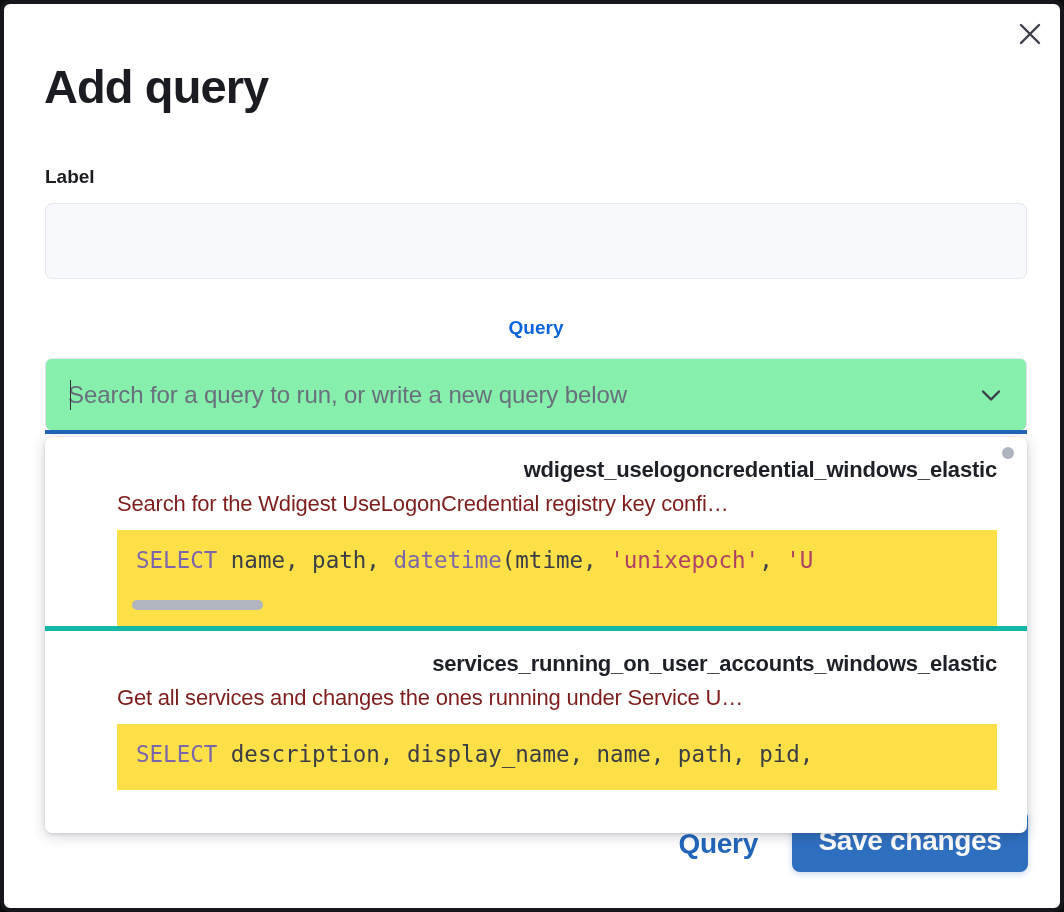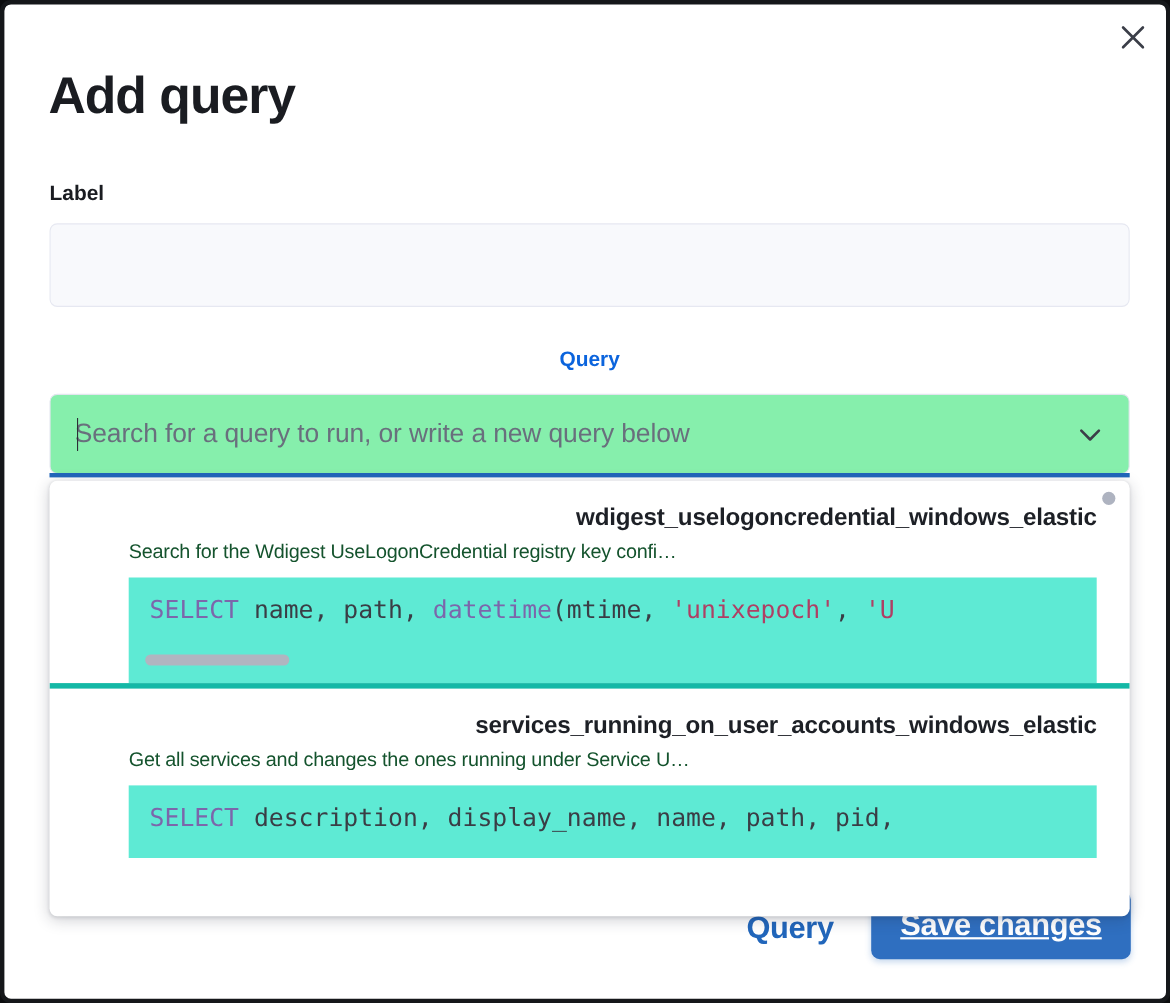--- a/index.html
+++ b/index.html
@@ -177,30 +177,30 @@
   .dd-item + .dd-item { border-top: 5px solid #14b8a6; }
   .dd-title {
     font-size: 22px;
     font-weight: 700;
     color: #1d2026;
     letter-spacing: -0.2px;
     margin-bottom: 8px;
     text-align: right;
   }
   .dd-desc {
-    font-size: 18px;
-    color: #14532d;
+    font-size: 22px;
+    color: #7f1d1d;
     letter-spacing: -0.2px;
     white-space: nowrap;
     overflow: hidden;
     margin-bottom: 13px;
   }
   .dd-code {
     position: relative;
-    background: #5eead4;
+    background: #fde047;
     padding: 16px 0 0 19px;
     height: 96px;
     overflow: hidden;
     font-family: "DejaVu Sans Mono", monospace;
     font-size: 22.5px;
     line-height: 1.25;
     white-space: nowrap;
     color: #3a3d45;
   }
   .dd-code.short { height: 66px; }
@@ -249,21 +249,20 @@
     border-radius: 8px;
     font-family: "Liberation Sans", sans-serif;
     font-size: 28px;
     font-weight: 700;
     color: #ffffff;
     letter-spacing: -0.3px;
     cursor: pointer;
     width: 236px;
     height: 62px;
     box-shadow: 0 2px 6px rgba(47,111,192,0.28);
-    text-decoration: underline;
   }
 </style>
 </head>
 <body>
 
 <div id="screen">
 
   <button class="close-btn" aria-label="close">
     <svg width="26" height="26" viewBox="0 0 26 26">
       <path d="M4 4 L22 22 M22 4 L4 22" stroke="#3b3e48" stroke-width="2.4" stroke-linecap="round"></path>

